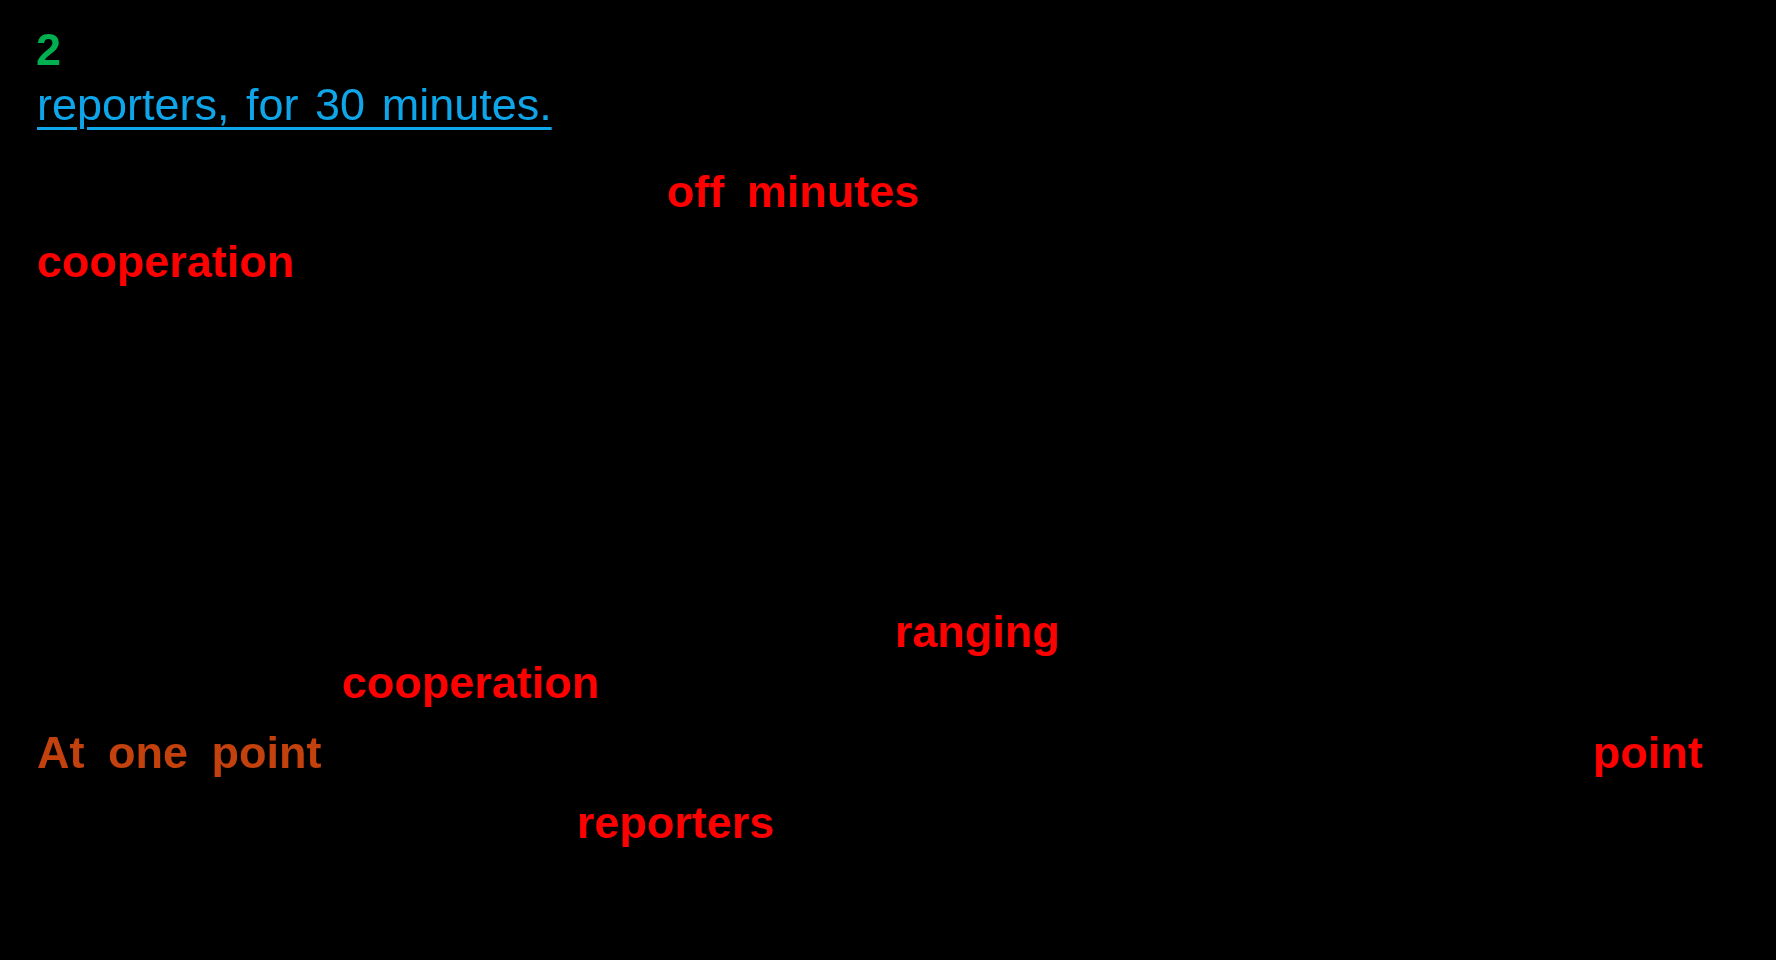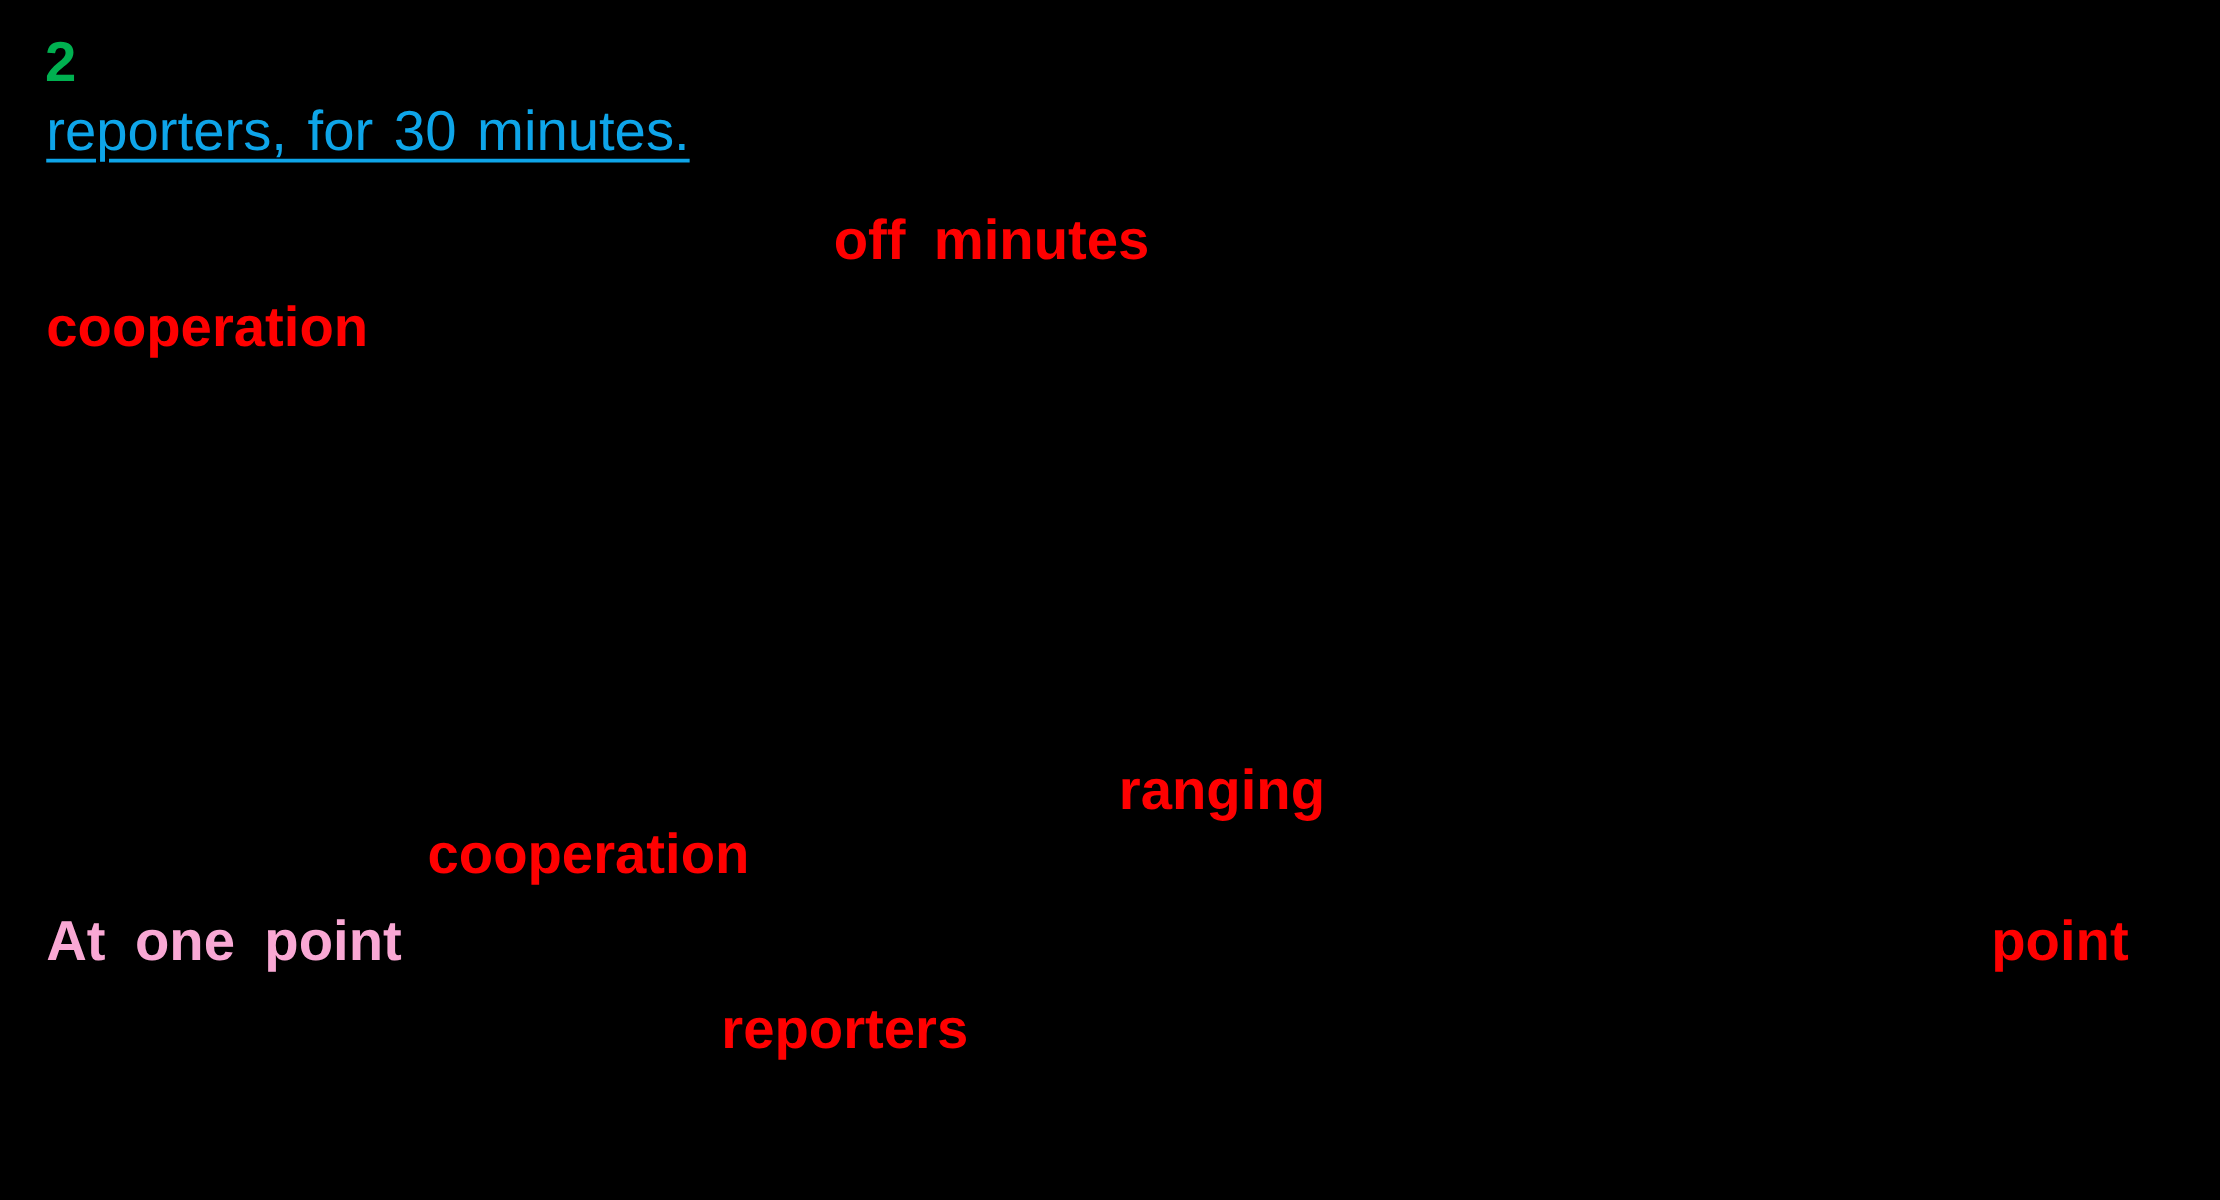--- a/index.html
+++ b/index.html
@@ -39,16 +39,16 @@
 </head>
 <body>
 
 <div id="document-canvas" style="background: rgb(0, 0, 0);">
     <div class="fragment bold" style="left: 36px; top: 26px; color: rgb(0, 176, 80);">2</div>
     <div class="fragment underline" style="left: 37px; top: 81px; color: #0ea5e9; word-spacing: 4px;">reporters, for 30 minutes.</div>
     <div class="fragment bold" style="left: 667px; top: 168px; color: rgb(255, 0, 0); word-spacing: 10px;">off minutes</div>
     <div class="fragment bold" style="left: 37px; top: 238px; color: rgb(255, 0, 0);">cooperation</div>
     <div class="fragment bold" style="left: 895px; top: 608px; color: rgb(255, 0, 0);">ranging</div>
     <div class="fragment bold" style="left: 342px; top: 659px; color: rgb(255, 0, 0);">cooperation</div>
-    <div class="fragment bold" style="left: 37px; top: 729px; color: #f9a8d4; word-spacing: 11px; text-align: right;">At one point</div>
+    <div class="fragment bold" style="left: 37px; top: 729px; color: #c2410c; word-spacing: 11px; text-align: right;">At one point</div>
     <div class="fragment bold" style="left: 1593px; top: 729px; color: rgb(255, 0, 0);">point</div>
     <div class="fragment bold" style="left: 577px; top: 799px; color: rgb(255, 0, 0);">reporters</div>
   </div>
 
 </body></html>

